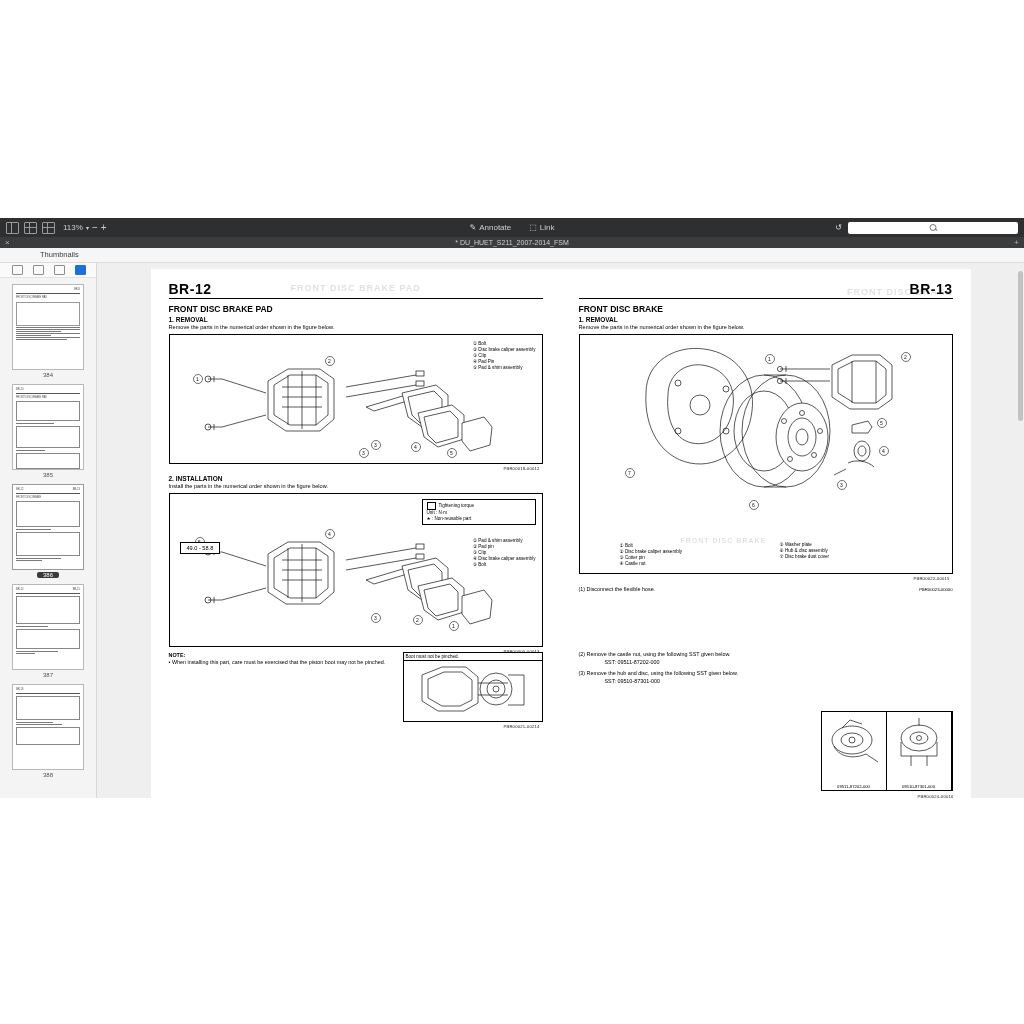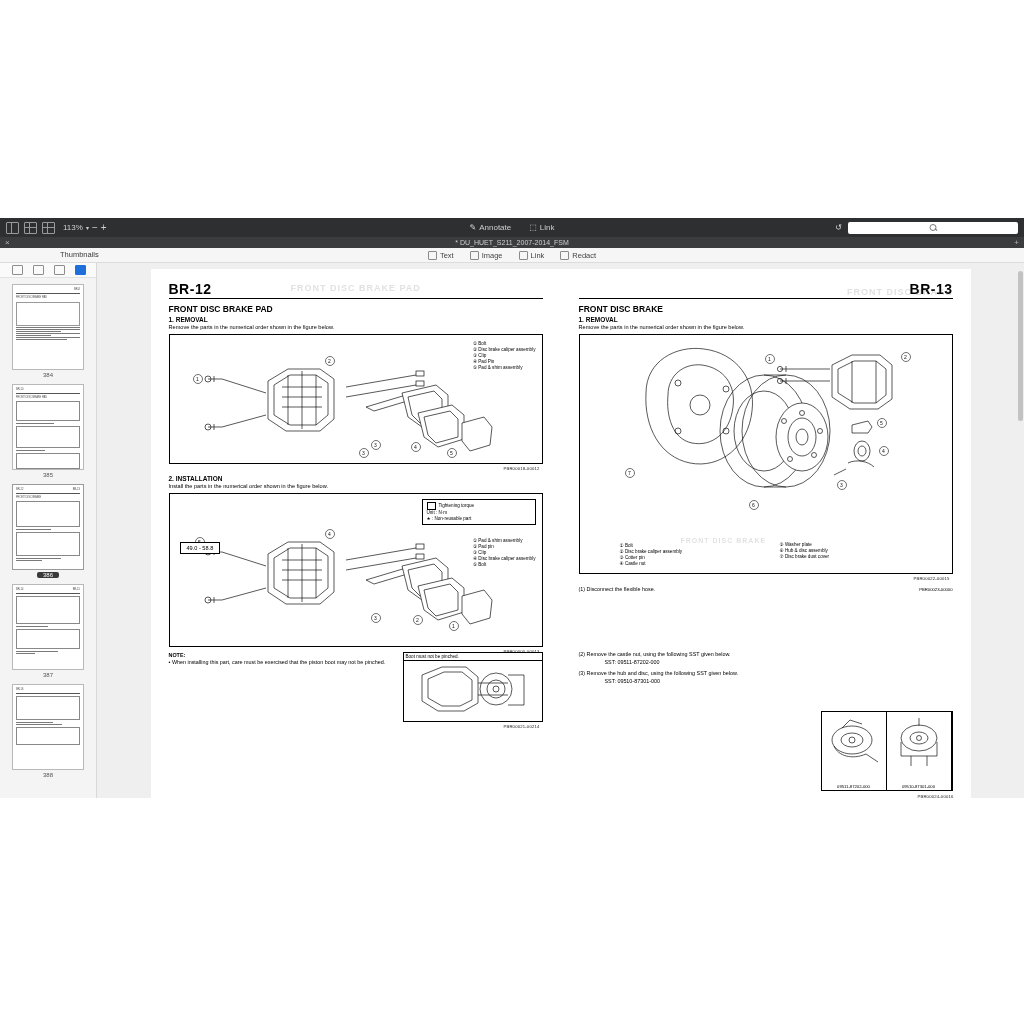--- a/index.html
+++ b/index.html
@@ -118,21 +118,21 @@
     background: #f6f6f6;
     border-bottom: 1px solid #dcdcdc;
     display: flex;
     align-items: center;
     position: relative;
     font-size: 7.5px;
     color: #444;
   }
   .thumb-label {
     position: absolute; left: 40px; top: 2px;
-    font-size: 7.5px; color: #3b3b3b; margin-left: 20px;
+    font-size: 7.5px; color: #3b3b3b;
   }
   .subbar-center {
     position: absolute; left: 0; right: 0;
     display: flex; align-items: center; justify-content: center;
     gap: 16px;
   }
   .subbar-center > span { display: flex; align-items: center; gap: 3px; }
   .mini-ic {
     display: inline-block; width: 7px; height: 7px;
     border: 1px solid #8a8a8a; border-radius: 1px;
@@ -379,38 +379,20 @@
   </div>
 
   <div class="titlebar">
     <span class="close">×</span>
     <span>* DU_HUET_S211_2007-2014_FSM</span>
     <span class="plus">+</span>
   </div>
 
   <div class="subbar">
     <span class="thumb-label">Thumbnails</span>
-    <div class="subbar-center">
-      <span>
-        <span class="mini-ic"></span>
-        <span>Text</span>
-      </span>
-      <span>
-        <span class="mini-ic"></span>
-        <span>Image</span>
-      </span>
-      <span>
-        <span class="mini-ic"></span>
-        <span>Link</span>
-      </span>
-      <span>
-        <span class="mini-ic"></span>
-        <span>Redact</span>
-      </span>
-    </div>
   </div>
 
   <div class="body">
 
     <div class="sidebar">
       <div class="side-tools">
         <span class="st"></span>
         <span class="st"></span>
         <span class="st"></span>
         <span class="st active"></span>

